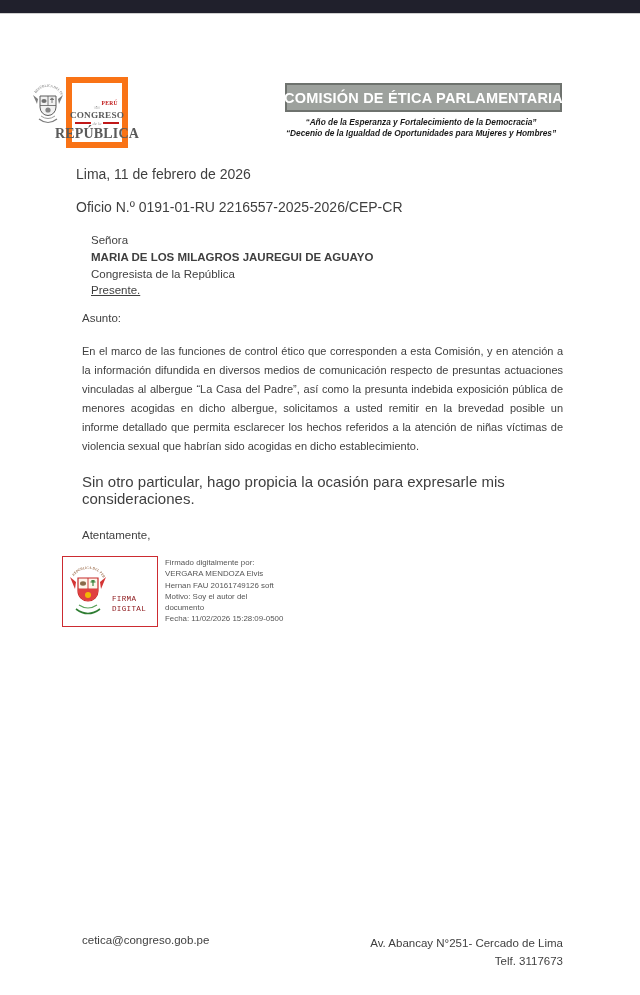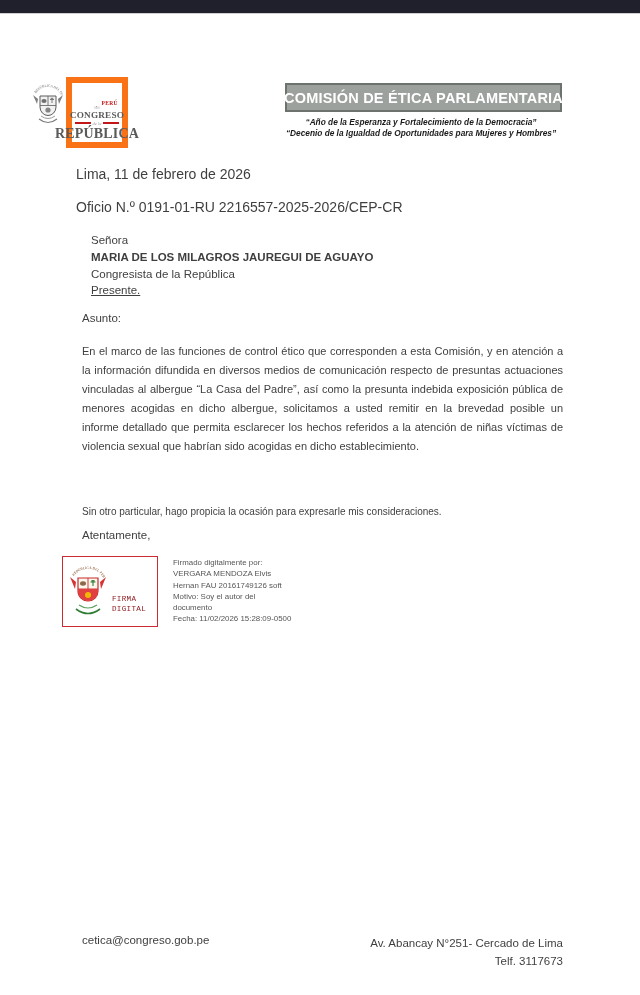--- a/index.html
+++ b/index.html
@@ -60,38 +60,38 @@
   .oficio-line{top:199px;}
   .addressee{position:absolute;left:82px;top:232px;font-size:11.5px;line-height:16.8px;margin-left:9px;}
   .addressee .bold{font-weight:bold;}
   .addressee .underline{text-decoration:underline;}
   .subject-row{position:absolute;left:82px;top:312px;font-size:11.5px;display:flex;}
   .subject-row .subject-label{width:83px;}
   .body-par{
     position:absolute;left:82px;top:342px;width:481px;
     font-size:11px;line-height:19px;text-align:justify;color:#3f3f3f;
   }
-  .closing-par{position:absolute;left:82px;top:506px;width:481px;font-size:10px;}
+  .closing-par{position:absolute;left:82px;top:473px;width:481px;font-size:15px;}
   .farewell{position:absolute;left:82px;top:529px;font-size:11.5px;}
   
   .stamp-box{
     position:absolute;left:62px;top:556px;width:96px;height:71px;
     border:1.5px solid #cc2b31;background:#fff;box-sizing:border-box;
   }
   .stamp-box svg{position:absolute;left:3px;top:3px;}
   .stamp-label{
     position:absolute;left:49px;top:38px;
     font-family:"Liberation Mono", monospace;font-weight:normal;
     font-size:7.6px;line-height:9.5px;color:#8f1d20;letter-spacing:.3px;
   }
   .stamp-text{
     position:absolute;left:165px;top:557px;width:170px;
     font-size:7.9px;line-height:11.3px;color:#565656;
   }
-  .stamp-text span{display:block;white-space:nowrap;margin-left:8px;}
+  .stamp-text span{display:block;white-space:nowrap;}
   .signer{
     position:absolute;left:60px;top:632px;width:252px;text-align:center;
     font-size:11.3px;line-height:15.6px;color:#3f3f3f;
   }
   .signer .bold{font-weight:bold;font-size:11.5px;}
   
   .footer-email{position:absolute;left:82px;top:934px;font-size:11.5px;}
   .footer-right{
     position:absolute;right:77px;top:934px;text-align:right;
     font-size:11.5px;line-height:18px;

